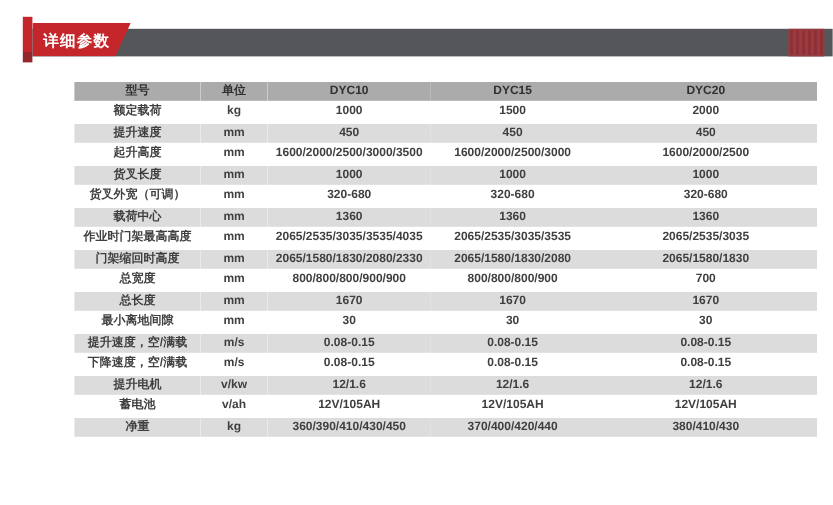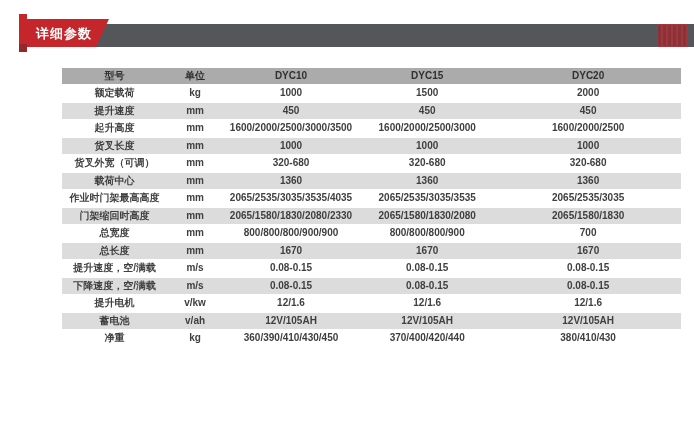--- a/index.html
+++ b/index.html
@@ -139,20 +139,27 @@
         <td>700</td>
       </tr>
       <tr>
         <td>总长度</td>
         <td>mm</td>
         <td>1670</td>
         <td>1670</td>
         <td>1670</td>
       </tr>
       <tr>
+        <td>最小离地间隙</td>
+        <td>mm</td>
+        <td>30</td>
+        <td>30</td>
+        <td>30</td>
+      </tr>
+      <tr>
         <td>提升速度，空/满载</td>
         <td>m/s</td>
         <td>0.08-0.15</td>
         <td>0.08-0.15</td>
         <td>0.08-0.15</td>
       </tr>
       <tr>
         <td>下降速度，空/满载</td>
         <td>m/s</td>
         <td>0.08-0.15</td>

